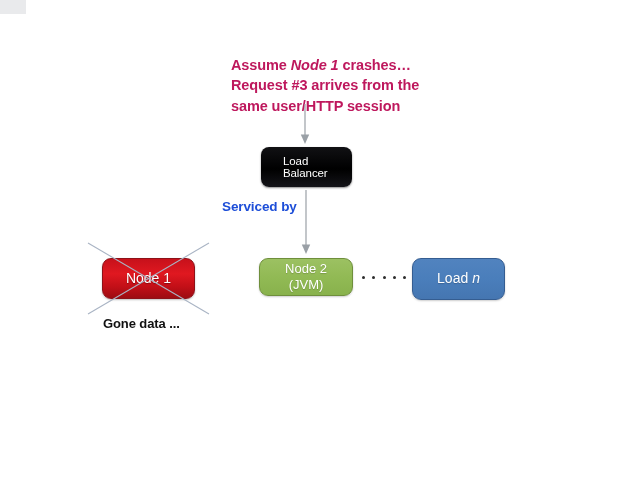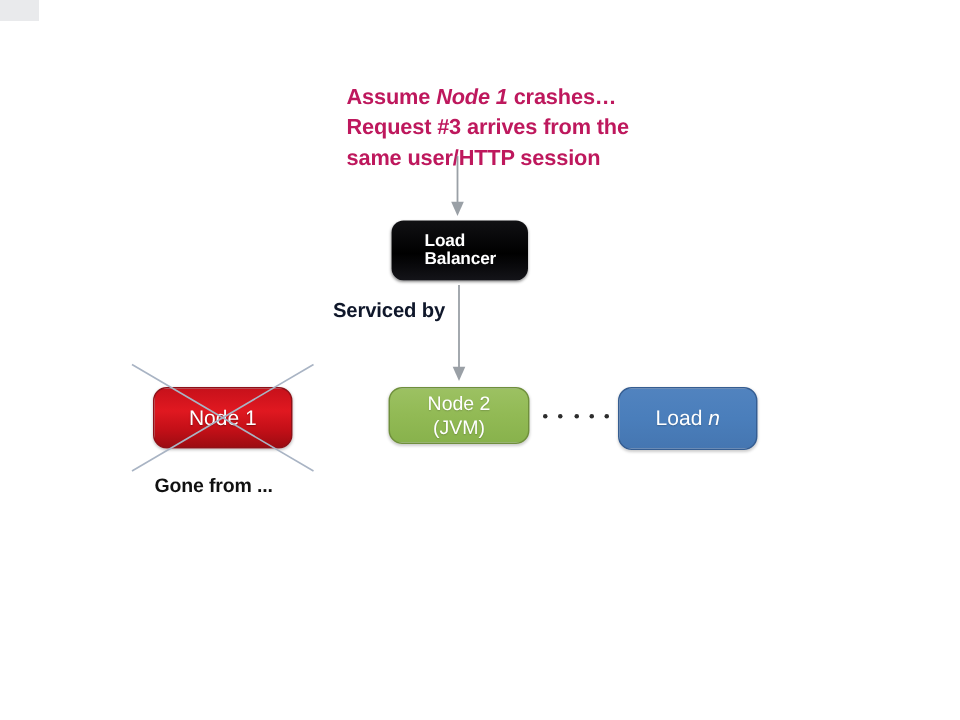--- a/index.html
+++ b/index.html
@@ -61,33 +61,33 @@
     background: #0b0b0d;
     background: linear-gradient(180deg, #111114 0%, #000000 55%, #141419 100%);
     box-shadow: 0 1px 2px rgba(0,0,0,0.45);
     display: flex;
     align-items: center;
     justify-content: center;
   }
   .lb-label {
     color: #ffffff;
     font-size: 11.5px;
-    font-weight: bold;
+    font-weight: normal;
     letter-spacing: -0.1px;
     padding-left: 22px;
   }
 
   
   .serviced-by {
     position: absolute;
     left: 222px;
     top: 199px;
     font-size: 13.5px;
     font-weight: bold;
-    color: #0f172a;
+    color: #1d4ed8;
     letter-spacing: -0.1px;
   }
 
   
   .side-note {
     position: absolute;
     left: 318px;
     top: 201px;
     width: 210px;
     font-size: 10.6px;
@@ -233,21 +233,21 @@
 
   <div class="node node-1">
     <span class="node-label">Node 1</span>
   </div>
 
   <svg class="strike-x" width="125" height="77" viewBox="0 0 125 77">
     <line x1="2" y1="3" x2="123" y2="74" stroke="#a9b4c4" stroke-width="1.1"></line>
     <line x1="123" y1="3" x2="2" y2="74" stroke="#a9b4c4" stroke-width="1.1"></line>
   </svg>
 
-  <div class="gone-girl">Gone from ...</div>
+  <div class="gone-girl">Gone data ...</div>
 
   <div class="node node-2">
     <span class="node-label">Node 2
 (JVM)</span>
   </div>
 
   <div class="dots">
     <i></i>
     <i></i>
     <i></i>

